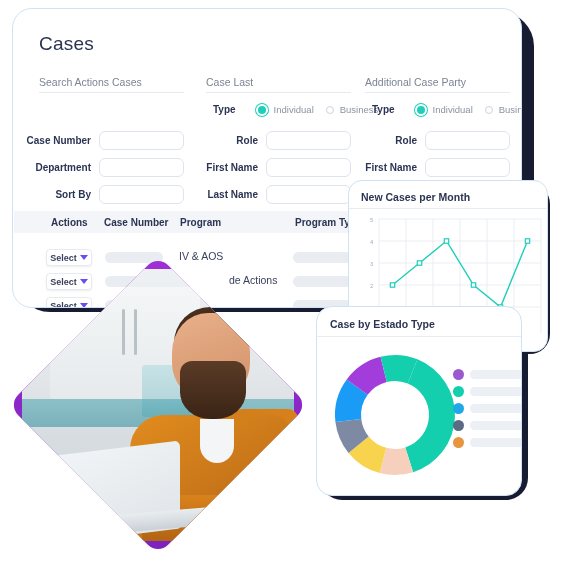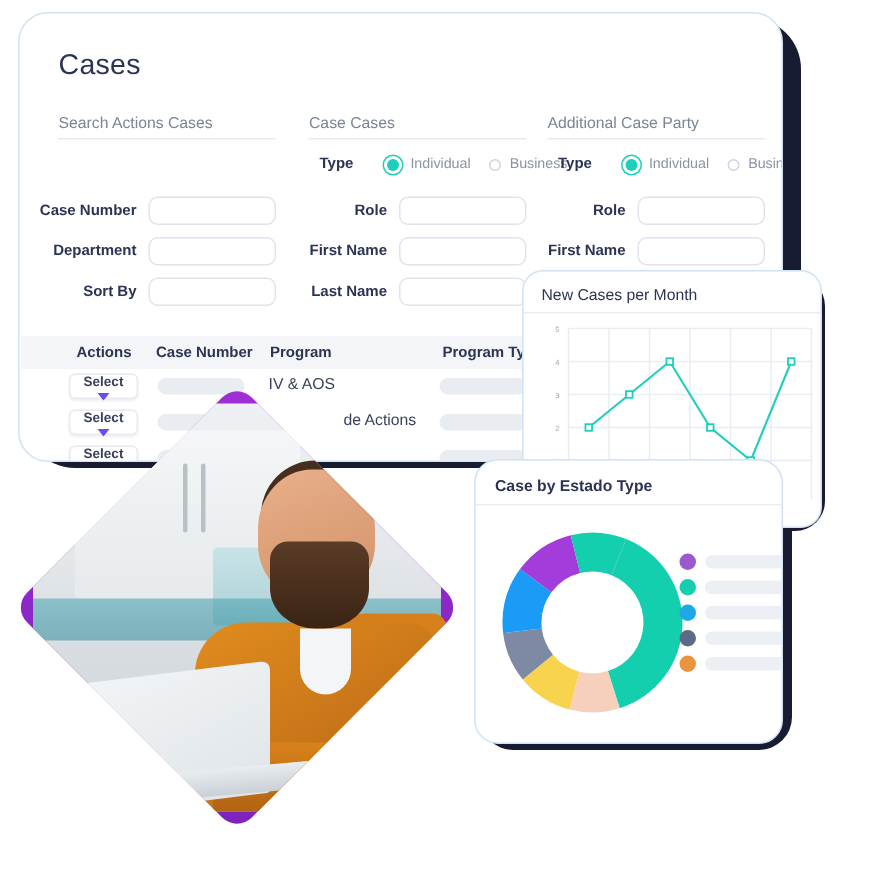--- a/index.html
+++ b/index.html
@@ -32,37 +32,37 @@
   .finput { border:1px solid #dfe4ec; border-radius:6px; background:#fff; height:19px; }
 
   .radio-row { position:absolute; display:flex; align-items:center; }
   .rtype { font-size:10px; font-weight:700; color:#2b3453; }
   .radio { width:8px; height:8px; border-radius:50%; display:inline-block; }
   .radio.on { background:#1ecfbb; box-shadow:0 0 0 2px #fff, 0 0 0 3px #1ecfbb; }
   .radio.off { background:#fff; border:1.3px solid #cdd4de; }
   .rlabel { font-size:9.5px; color:#8b93a1; }
 
   
-  #tbl-head { position:absolute; left:1px; top:215px; width:508px; height:22px;
+  #tbl-head { position:absolute; left:1px; top:202px; width:508px; height:22px;
               background:#f3f5f8; }
   .th { position:absolute; font-size:10px; font-weight:700; color:#2b3453; top:6px; }
   .tr { position:absolute; height:22px; }
   .sel-btn { position:absolute; width:46px; height:17px; background:#fff;
              border:1px solid #e7eaf0; border-radius:4px;
              box-shadow:0 1px 2px rgba(40,50,80,.09);
-             display:flex; align-items:center; justify-content:center; gap:3px;flex-direction:column; }
+             display:flex; align-items:center; justify-content:center; gap:3px; }
   .sel-txt { font-size:9px; font-weight:600; color:#3a4károly; color:#39415c; }
   .chev { width:0;height:0;border-left:4px solid transparent;border-right:4px solid transparent;
           border-top:5px solid #6a4df0; }
   .ph-bar { position:absolute; height:11px; background:#e9ecf1; border-radius:6px; }
   .cell-txt { position:absolute; font-size:10.5px; color:#39415c; }
 
   
   #card-line { left:348px; top:180px; width:200px; height:172px; border-radius:14px; }
-  .lc-title { position:absolute; left:12px; top:10px; font-size:10.5px; font-weight:400;
+  .lc-title { position:absolute; left:12px; top:10px; font-size:10.5px; font-weight:700;
               color:#2b3453; }
   #lc-sep { position:absolute; left:0; top:27px; width:200px; height:1px; background:#e8edf3; }
 
   
   #card-donut { left:316px; top:306px; width:206px; height:190px; border-radius:16px; }
   .dn-title { position:absolute; left:13px; top:11px; font-size:10.5px; font-weight:700;
               color:#2b3453; }
   #dn-sep { position:absolute; left:0; top:29px; width:206px; height:1px; background:#e8edf3; }
   .lg-row { position:absolute; display:flex; align-items:center; gap:6px; }
   .lg-dot { width:11px; height:11px; border-radius:50%; flex:none; }
@@ -122,21 +122,21 @@
 <div id="stage">
 
   <div class="shadow-blob" id="blob-main"></div>
   <div class="shadow-blob" id="blob-line"></div>
   <div class="shadow-blob" id="blob-donut"></div>
 
   <div class="card" id="card-cases">
     <div class="cases-title">Cases</div>
 
     <div class="col-head" style="left:26px;top:67px;">Search Actions Cases</div>
-    <div class="col-head" style="left:193px;top:67px;">Case Cases</div>
+    <div class="col-head" style="left:193px;top:67px;">Case Last</div>
     <div class="col-head" style="left:352px;top:67px;text-align:right;">Additional Case Party</div>
     <div class="col-rule" style="left:26px;top:83px;width:145px;"></div>
     <div class="col-rule" style="left:193px;top:83px;width:145px;"></div>
     <div class="col-rule" style="left:352px;top:83px;width:145px;"></div>
 
     <div class="frow" style="left:8px;top:122px;width:163px;justify-content:flex-end;">
       <span class="flabel">Case Number</span>
       <input class="finput" style="width: 85px; margin-left: 8px;" value="">
     </div>
     <div class="frow" style="left:8px;top:176px;width:163px;justify-content:flex-end;">

